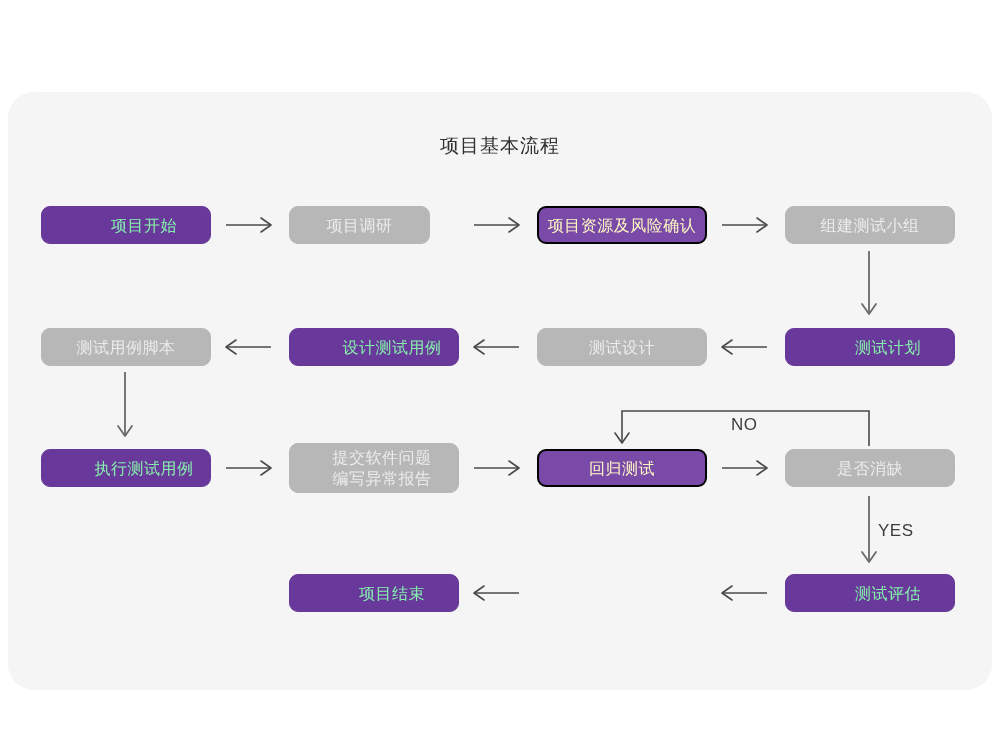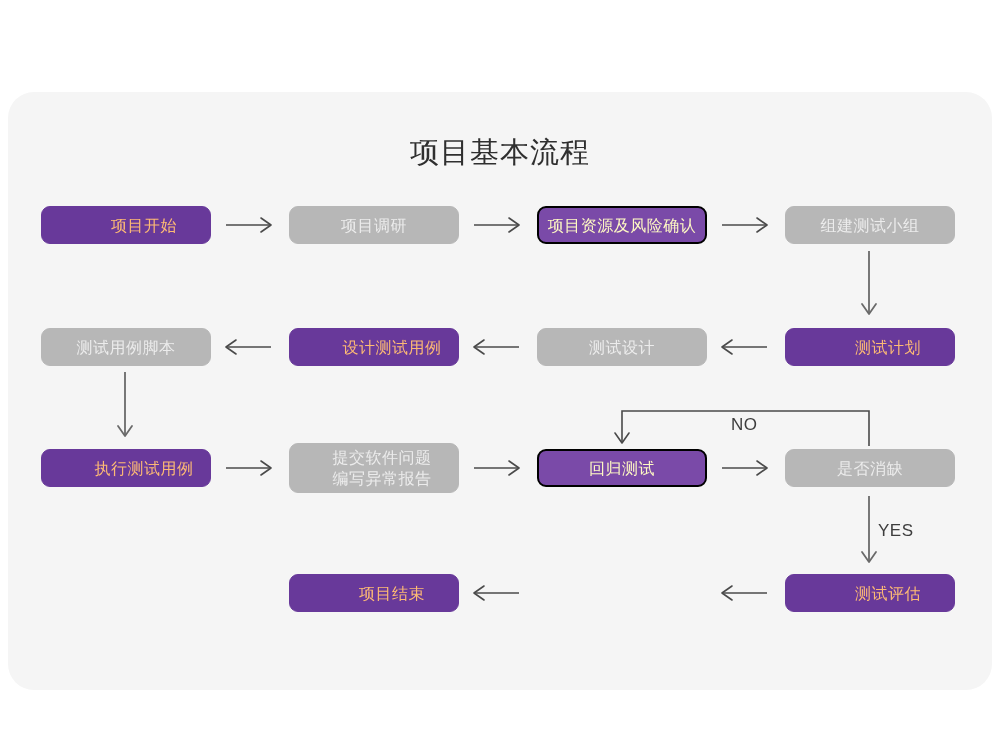--- a/index.html
+++ b/index.html
@@ -27,21 +27,21 @@
     height: 598px;
     background: #f5f5f5;
     border-radius: 26px;
   }
   .title {
     position: absolute;
     left: 0;
     top: 133px;
     width: 1000px;
     text-align: center;
-    font-size: 29px;
+    font-size: 19px;
     font-weight: 400;
     color: #2f2f2f;
     letter-spacing: 1px;
   }
   .node {
     position: absolute;
     box-sizing: border-box;
     display: flex;
     align-items: center;
     justify-content: center;
@@ -49,21 +49,21 @@
     border-radius: 9px;
     font-size: 16px;
     line-height: 21px;
     letter-spacing: 0.5px;
     color: #ffffff;
     white-space: pre-line;
   }
   .node.purple {
     background: #68399a;
     border: 1px solid #68399a;
-    color: #fdba74;
+    color: #86efac;
     padding-left: 36px;
   }
   .node.purple-outline {
     background: #7a4aa8;
     border: 2px solid #000000;
     color: #fef9c3;
   }
   .node.gray {
     background: #b7b7b7;
     border: 1px solid #b7b7b7;
@@ -182,21 +182,21 @@
       <line class="ln" x1="767" y1="593" x2="722" y2="593"></line>
       <polyline class="head" points="732,586 722,593 732,600"></polyline>
     </g>
     <g>
       <line class="ln" x1="519" y1="593" x2="474" y2="593"></line>
       <polyline class="head" points="484,586 474,593 484,600"></polyline>
     </g>
   </svg>
 
   <div class="node purple" style="left:41px;  top:206px; width:170px; height:38px;">项目开始</div>
-  <div class="node gray" style="left:289px; top:206px; width:170px; height:38px;">项目调研</div>
+  <div class="node gray" style="left:289px; top:206px; width:141px; height:38px;">项目调研</div>
   <div class="node purple-outline" style="left:537px; top:206px; width:170px; height:38px;">项目资源及风险确认</div>
   <div class="node gray" style="left:785px; top:206px; width:170px; height:38px;">组建测试小组</div>
 
   <div class="node gray" style="left:41px;  top:328px; width:170px; height:38px;">测试用例脚本</div>
   <div class="node purple" style="left:289px; top:328px; width:170px; height:38px;">设计测试用例</div>
   <div class="node gray" style="left:537px; top:328px; width:170px; height:38px;">测试设计</div>
   <div class="node purple" style="left:785px; top:328px; width:170px; height:38px;">测试计划</div>
 
   <div class="node purple" style="left:41px;  top:449px; width:170px; height:38px;">执行测试用例</div>
   <div class="node gray" style="left:289px; top:443px; width:170px; height:50px;padding-left:16px;">提交软件问题

